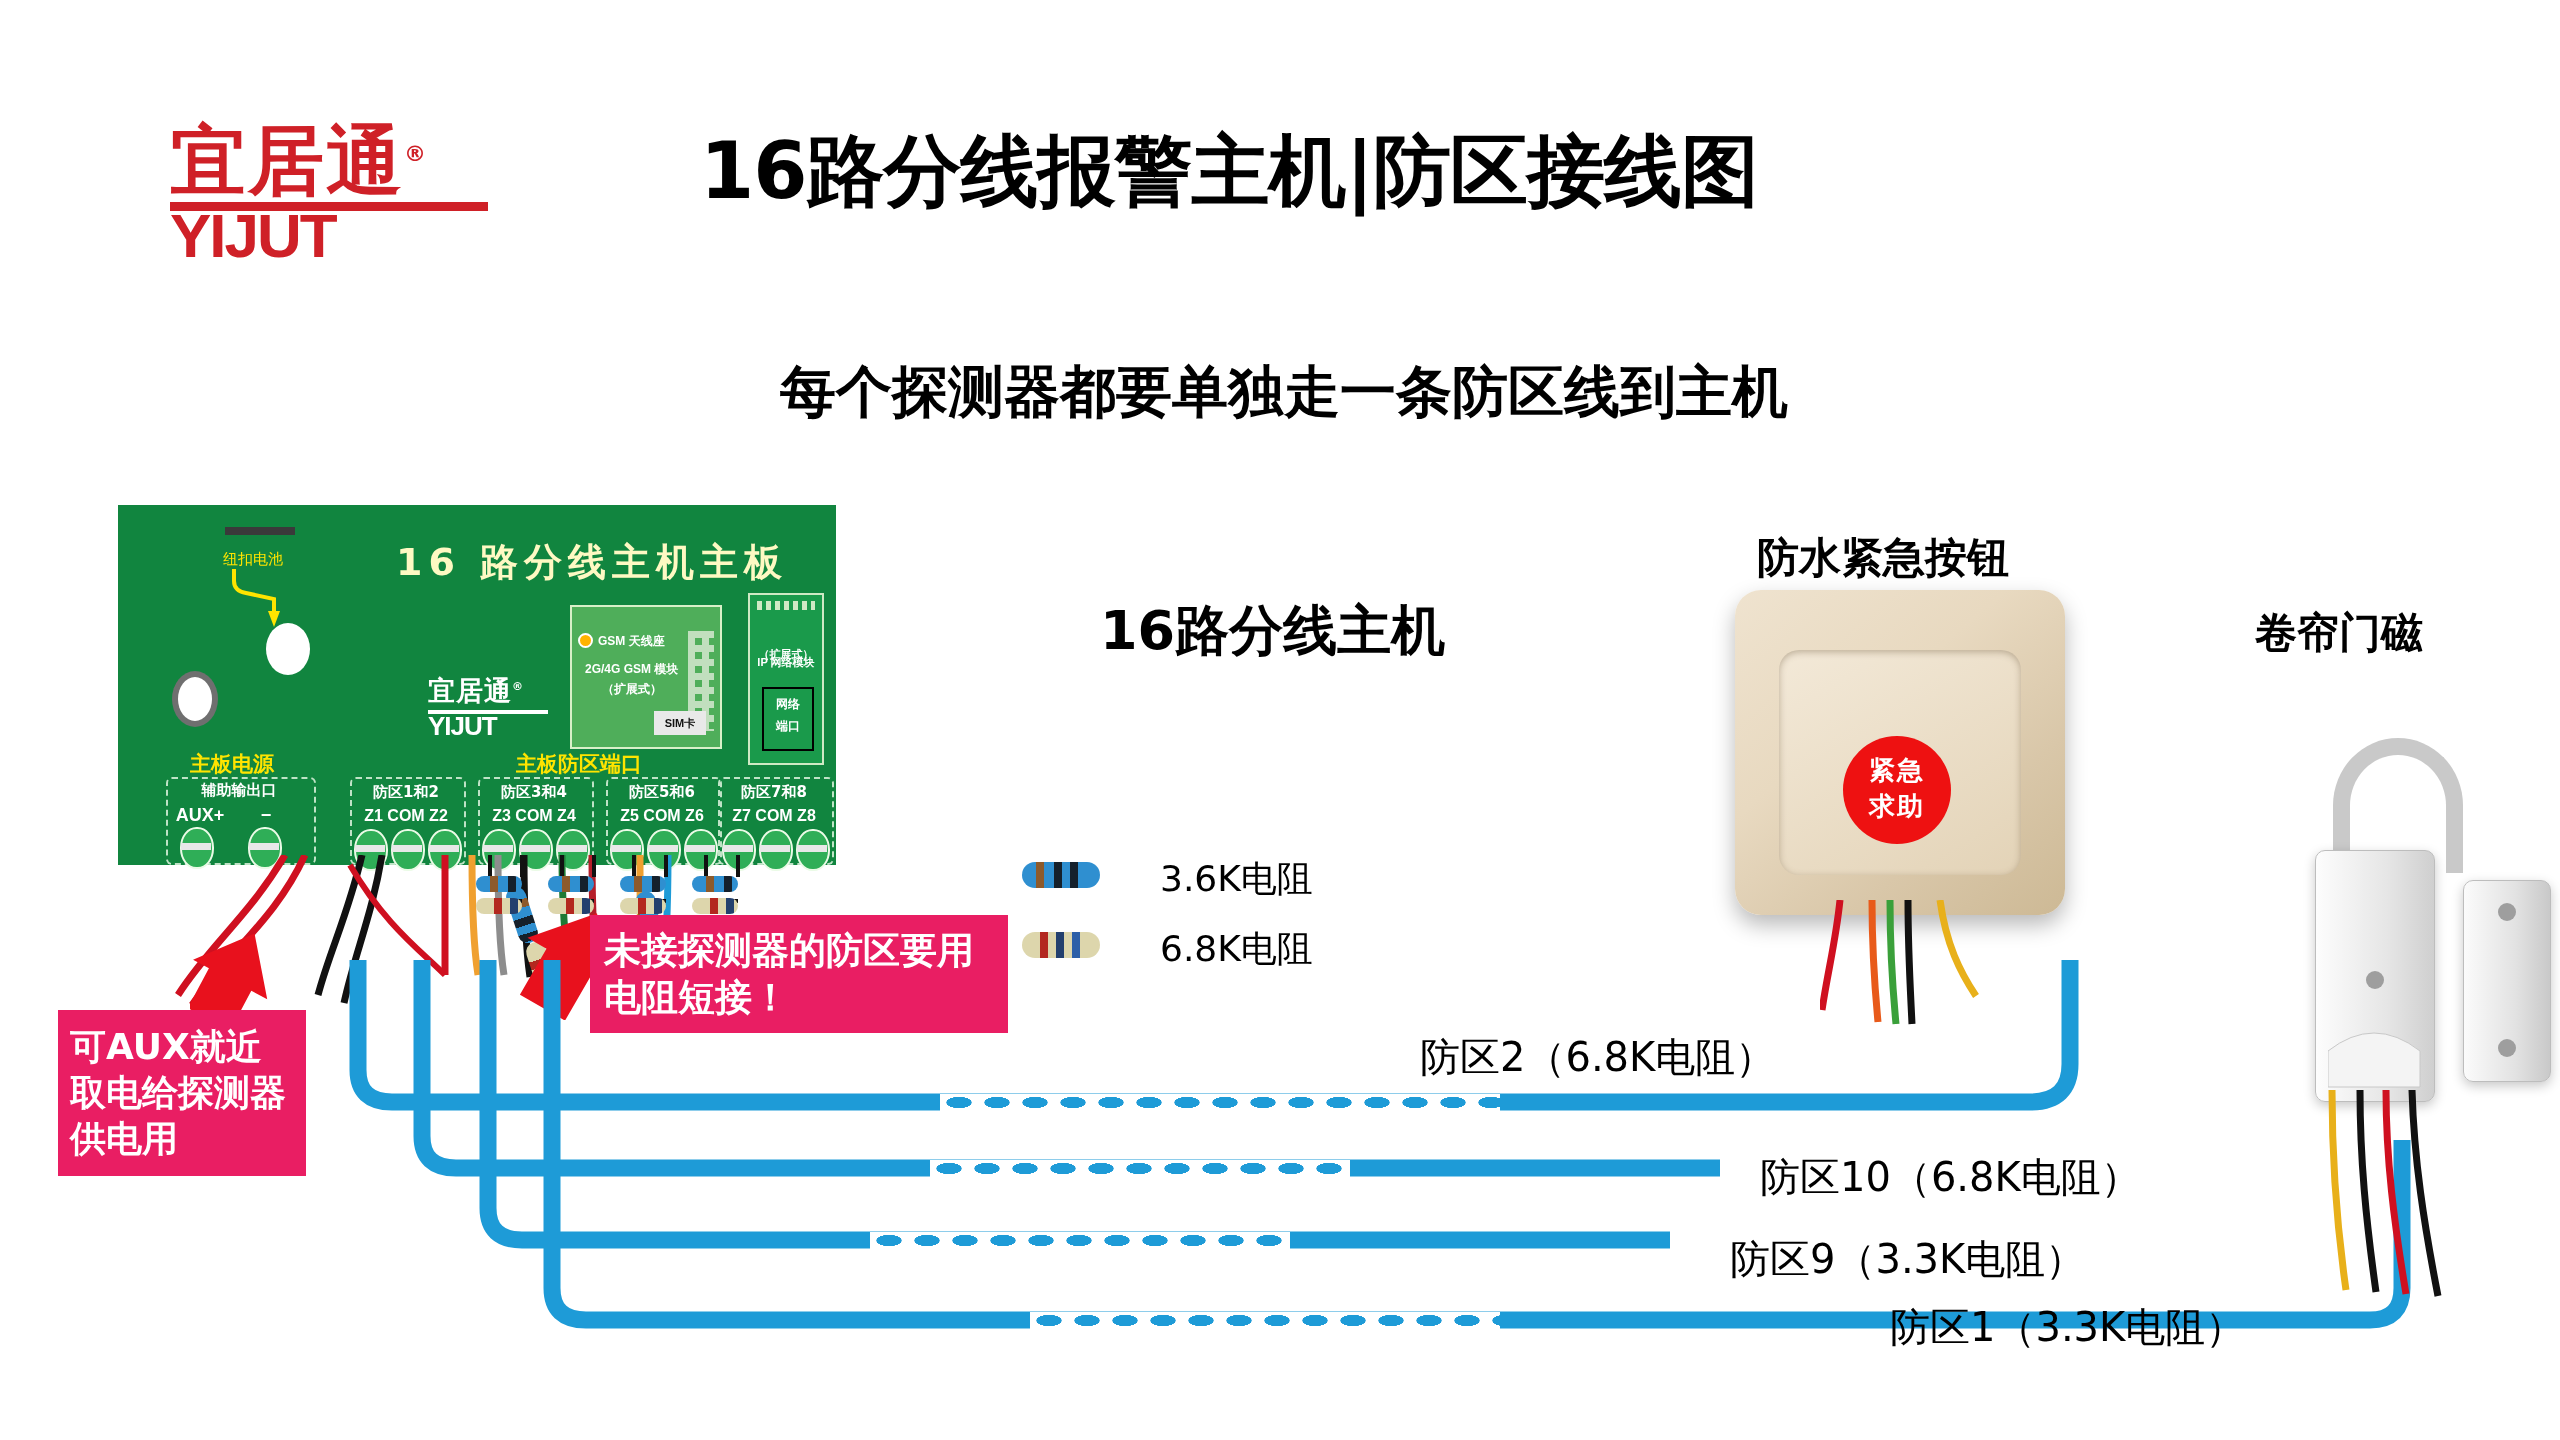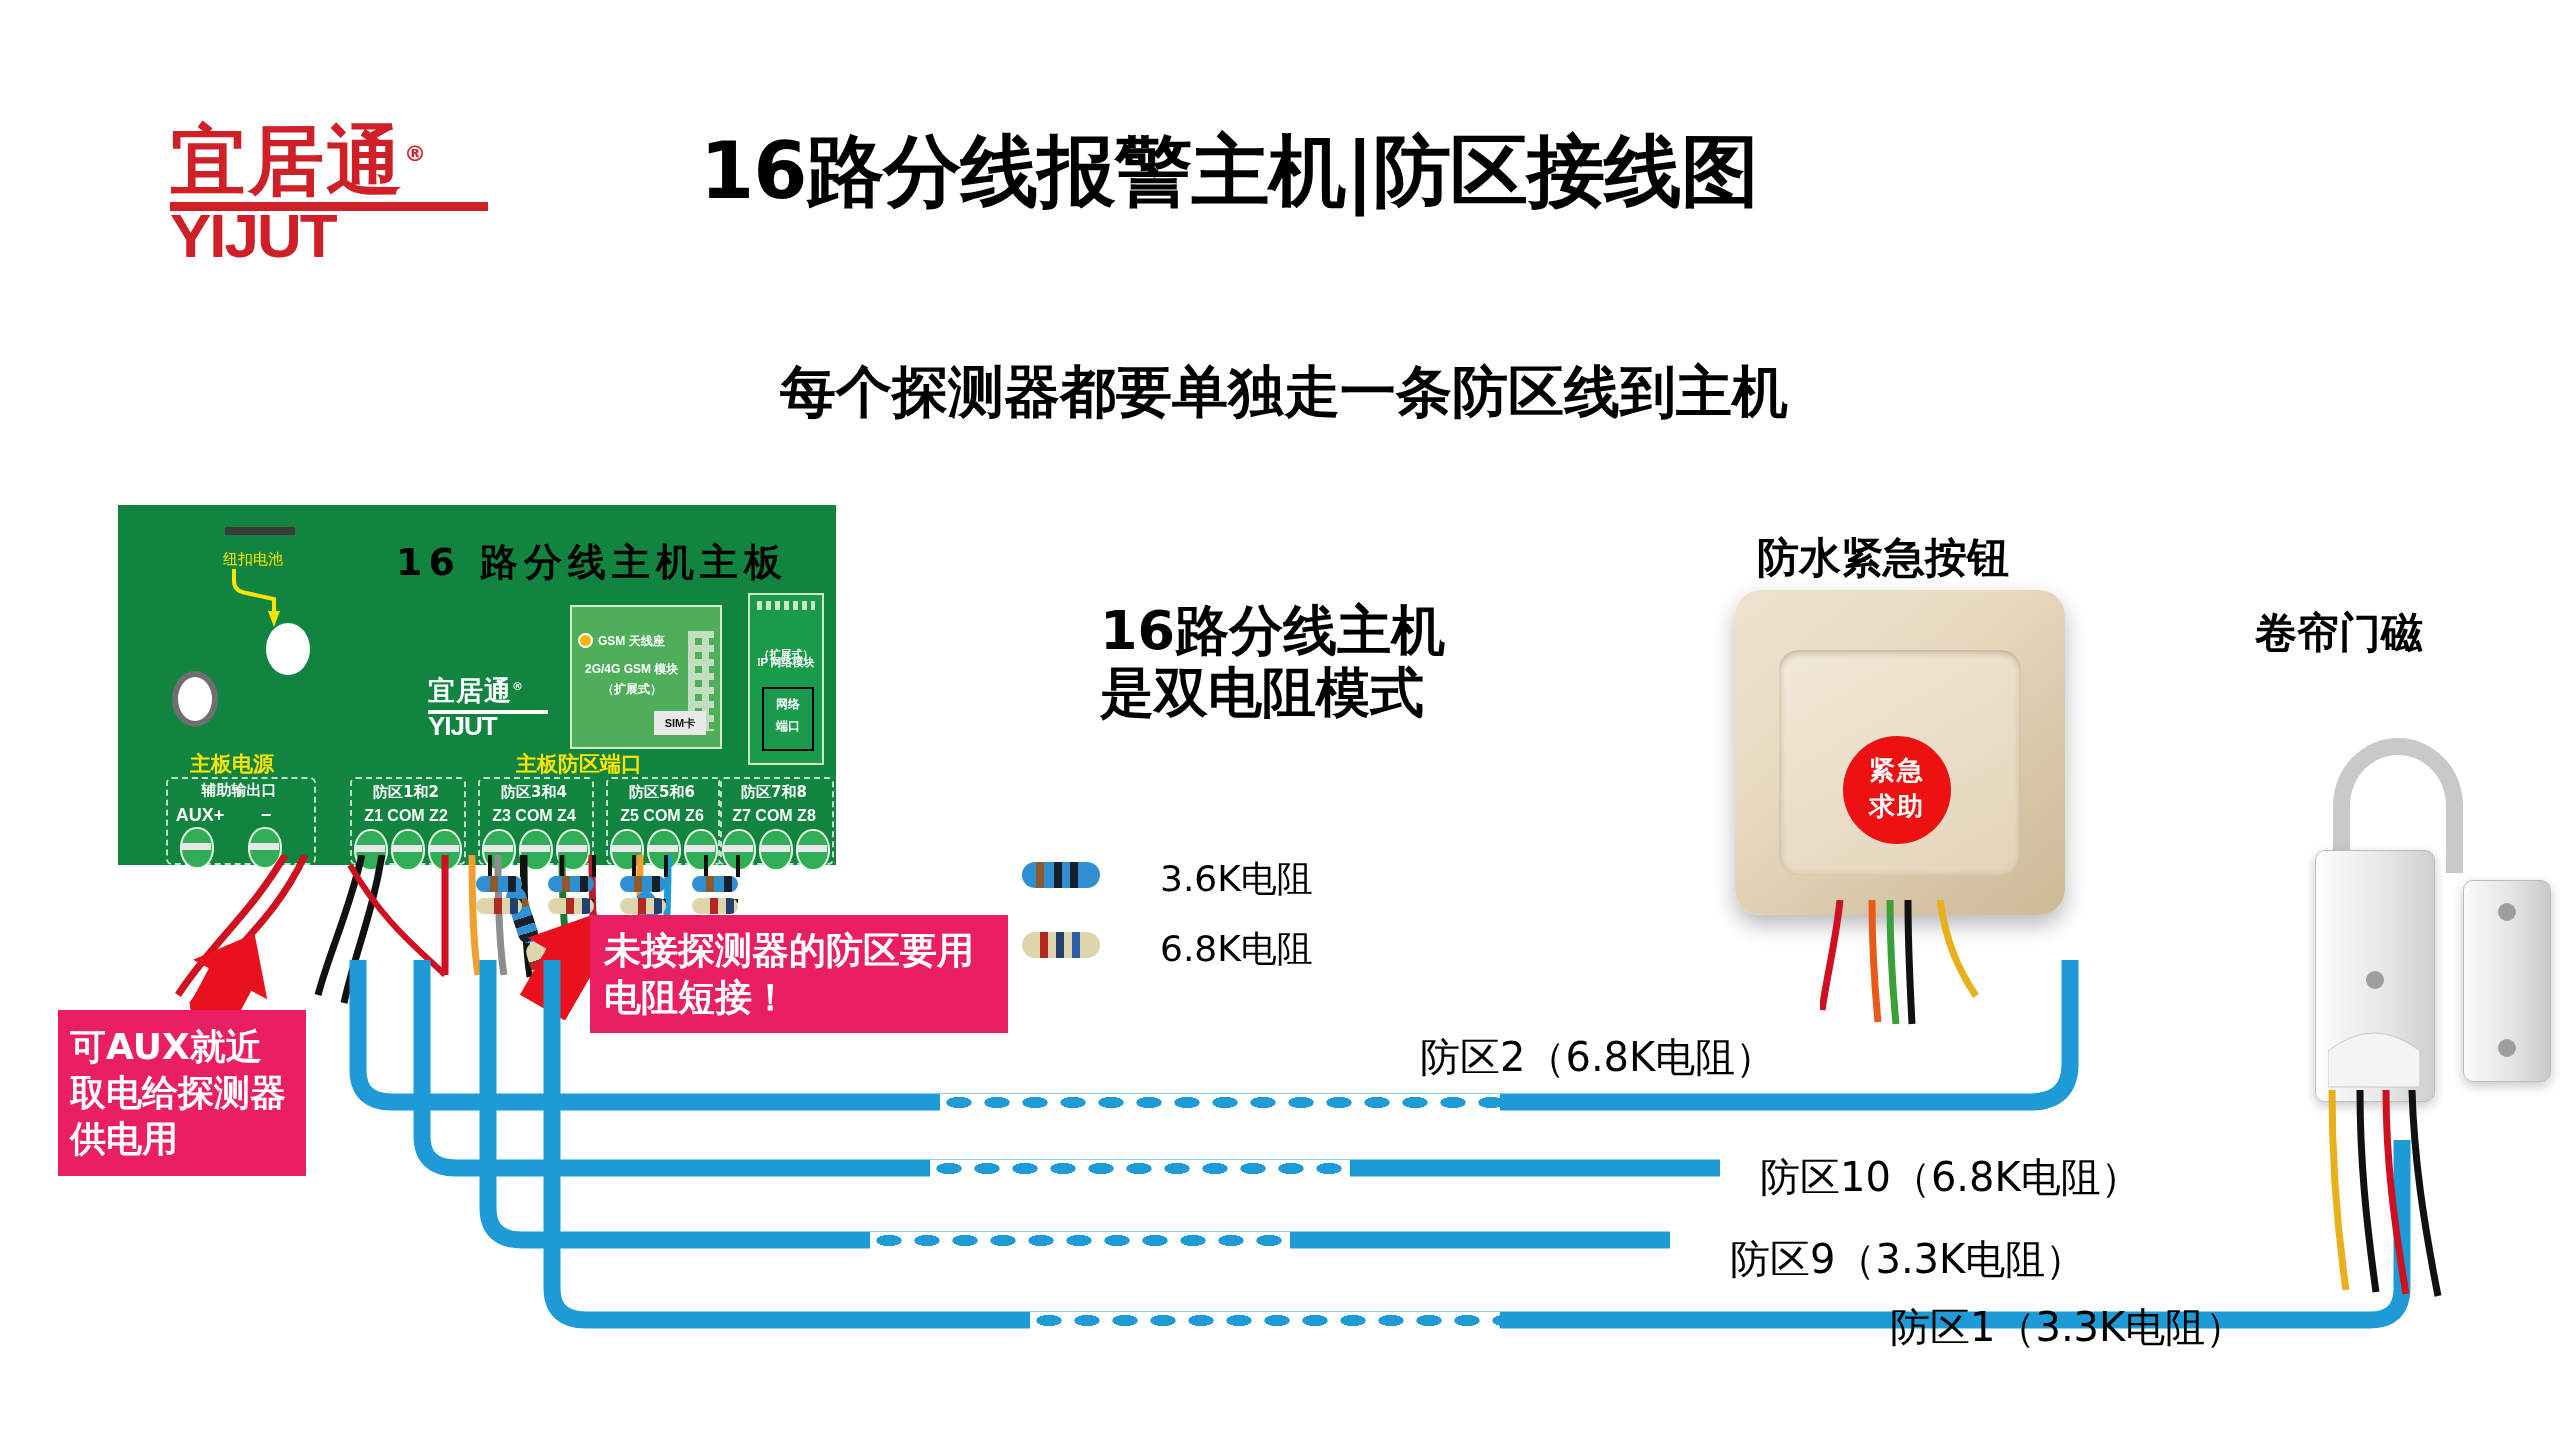--- a/index.html
+++ b/index.html
@@ -18,21 +18,21 @@
             line-height:58px;margin-top:-4px;font-family:"Liberation Sans",sans-serif;}
 
   
   #main-title{left:700px;top:120px;width:1200px;font-size:78px;font-weight:bold;
               letter-spacing:-1px;white-space:nowrap;font-family:"DejaVu Sans",sans-serif;}
   #sub-title{left:780px;top:355px;width:1200px;font-size:56px;font-weight:bold;
              white-space:nowrap;font-family:"DejaVu Sans",sans-serif;}
 
   
   #pcb{left:118px;top:505px;width:718px;height:360px;background:#11853f;}
-  #pcb .white-title{position:absolute;left:278px;top:32px;color:#000000;font-size:38px;
+  #pcb .white-title{position:absolute;left:278px;top:32px;color:#fef9c3;font-size:38px;
         font-weight:bold;letter-spacing:6px;white-space:nowrap;font-family:"DejaVu Sans",sans-serif;}
   #pcb .batt-label{position:absolute;left:105px;top:45px;color:#ffe400;font-size:15px;
         white-space:nowrap;font-family:"DejaVu Sans",sans-serif;}
   #pcb .dark-bar{position:absolute;left:107px;top:22px;width:70px;height:8px;background:#3a3a3a;}
   #pcb .hole{position:absolute;border-radius:50%;background:#fff;}
   #pcb .hole.ring{box-shadow:0 0 0 6px #6f6f6f;}
 
   .arrow-y{position:absolute;}
   .gsm-mod{position:absolute;left:452px;top:100px;width:148px;height:140px;
            background:#4fae5a;border:2px solid #d8f0c8;}
@@ -280,21 +280,20 @@
 </svg>
 <svg class="r-arrow" style="left:520px;top:900px;" width="130" height="120">
   <polygon points="24,115 24,62 2,62 50,6 98,62 76,62 76,115" fill="#e8111d" transform="rotate(30 50 60)"></polygon>
 </svg>
 
 <div class="pink-box" id="pink1">可AUX就近取电给探测器供电用</div>
 <div class="pink-box" id="pink2">未接探测器的防区要用电阻短接！</div>
 
 <div class="abs" id="dual">
   <div>16路分线主机</div>
-  <div>是双电阻模式</div>
 </div>
 
 <div class="res blue abs" style="left:1022px;top:862px;"></div>
 <div class="legend-item" style="left:1160px;top:855px;">3.6K电阻</div>
 <div class="res beige abs" style="left:1022px;top:932px;"></div>
 <div class="legend-item" style="left:1160px;top:925px;">6.8K电阻</div>
 
 <svg class="abs" style="left:330px;top:960px;" width="1780" height="420">
   <path d="M28,0 L28,110 Q28,142 62,142 L1700,142 Q1740,142 1740,104 L1740,0" stroke="#1e9bd7" stroke-width="17" fill="none" stroke-dasharray="0"></path>
 </svg>

